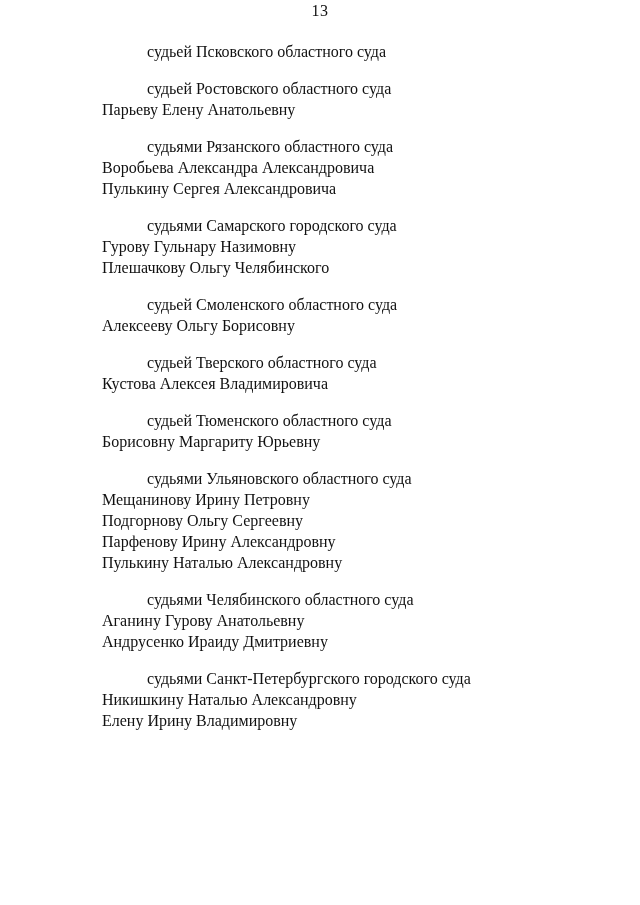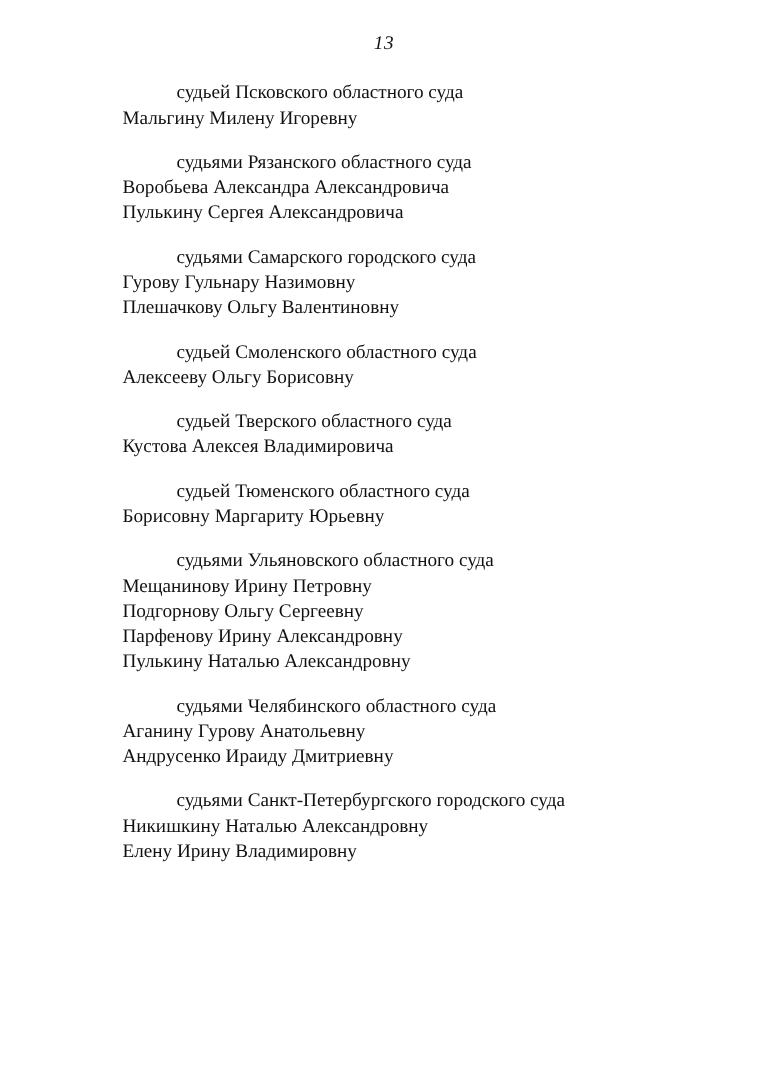--- a/index.html
+++ b/index.html
@@ -15,25 +15,23 @@
     color: #111111;
     overflow: hidden;
   }
   .page {
     width: 640px;
     height: 905px;
     background: #ffffff;
     box-sizing: border-box;
   }
   .page-number {
-    padding-top: 26px;
     text-align: center;
     line-height: 21px;
     letter-spacing: 0.5px;
-    font-style: italic;
   }
   .content {
     margin-top: 20px;
     padding-left: 102px;
     padding-right: 60px;
   }
   .court-section {
     margin: 0 0 16px 0;
   }
   .line {
@@ -50,34 +48,37 @@
 <body>
 
 <div class="page">
 
   <div class="page-number">13</div>
 
   <div class="content">
 
     <section class="court-section">
       <p class="line court-header">судьей Псковского областного суда</p>
-      <p class="line">Мальгину Милену Игоревну</p>
     </section>
 
+    <section class="court-section">
+      <p class="line court-header">судьей Ростовского областного суда</p>
+      <p class="line">Парьеву Елену Анатольевну</p>
+    </section>
 
     <section class="court-section">
       <p class="line court-header">судьями Рязанского областного суда</p>
       <p class="line">Воробьева Александра Александровича</p>
       <p class="line">Пулькину Сергея Александровича</p>
     </section>
 
     <section class="court-section">
       <p class="line court-header">судьями Самарского городского суда</p>
       <p class="line">Гурову Гульнару Назимовну</p>
-      <p class="line">Плешачкову Ольгу Валентиновну</p>
+      <p class="line">Плешачкову Ольгу Челябинского</p>
     </section>
 
     <section class="court-section">
       <p class="line court-header">судьей Смоленского областного суда</p>
       <p class="line">Алексееву Ольгу Борисовну</p>
     </section>
 
     <section class="court-section">
       <p class="line court-header">судьей Тверского областного суда</p>
       <p class="line">Кустова Алексея Владимировича</p>

